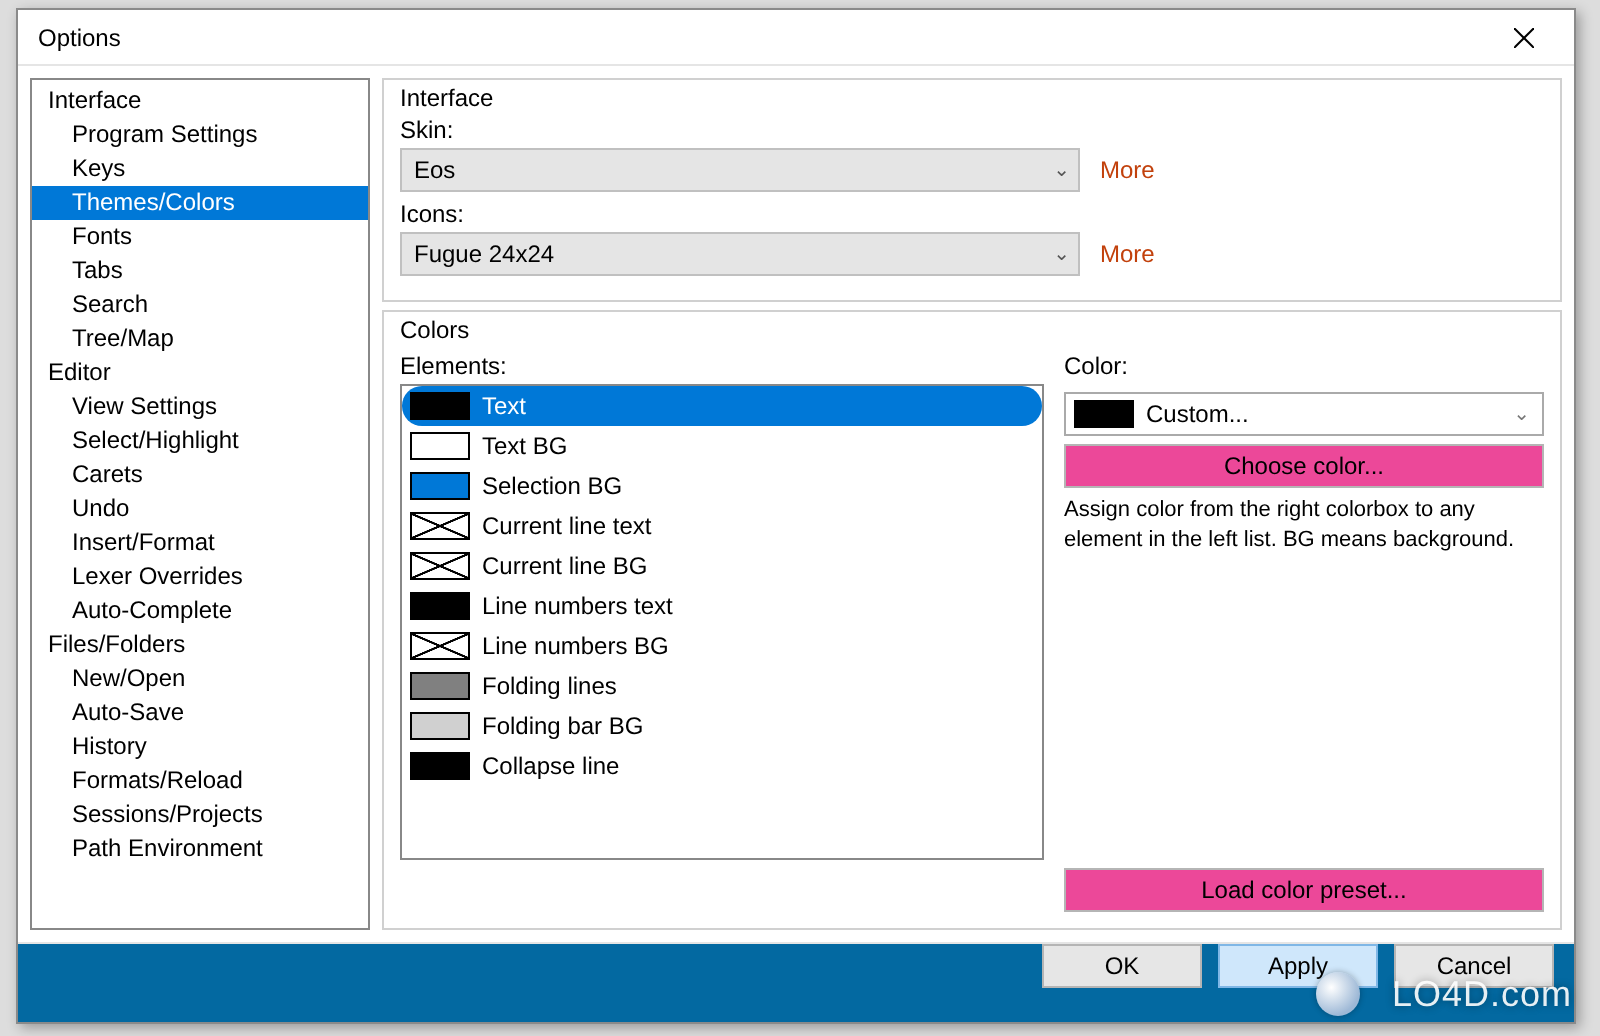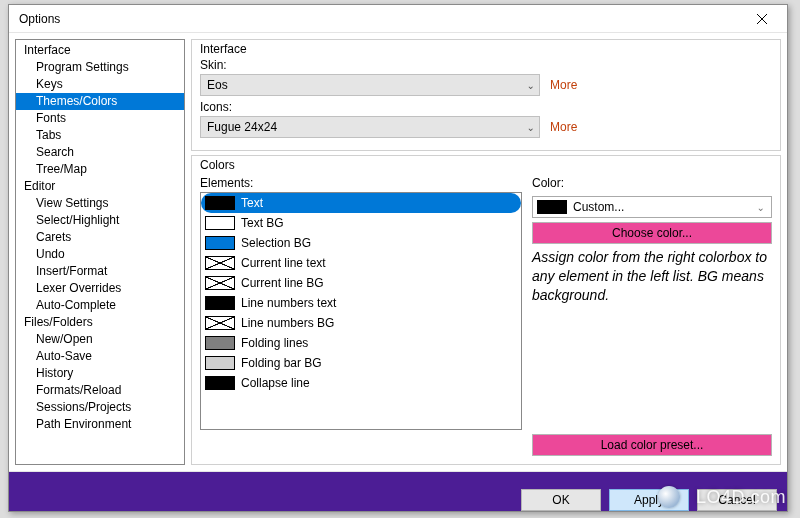--- a/index.html
+++ b/index.html
@@ -135,30 +135,30 @@
     height:22px; border:1px solid #aaa; background:#fff;
     display:flex; align-items:center; padding:0 4px; gap:6px; position:relative;
   }
   .color-combo .chev { position:absolute; right:6px; color:#777; font-size:10px; }
 
   .btn {
     height:22px; border:1px solid #b5b5b5; background:#ec4899;
     display:flex; align-items:center; justify-content:center;
     padding:0 8px; cursor:default;
   }
-  .desc { font-size:14px; line-height:1.35; color:#000;font-style:italic; }
+  .desc { font-size:11px; line-height:1.35; color:#000; }
 
   .col-spacer { flex:1; }
 
   .footer {
     height: 40px;
     border-top: 1px solid #e5e5e5;
-    display:flex; align-items:flex-end; justify-content:flex-end;
+    display:flex; align-items:flex-start; justify-content:flex-end;
     gap:8px; padding: 0 10px;
-    background:#4c1d95;
+    background:#0369a1;
   }
   .footer .fbtn {
     width: 80px; height:22px;
     border:1px solid #b5b5b5; background:#e6e6e6;
     display:flex; align-items:center; justify-content:center;
     cursor:default;
   }
   .footer .fbtn.primary { background:#cfe7fb; border-color:#7fb7e6; }
 
   .watermark {

